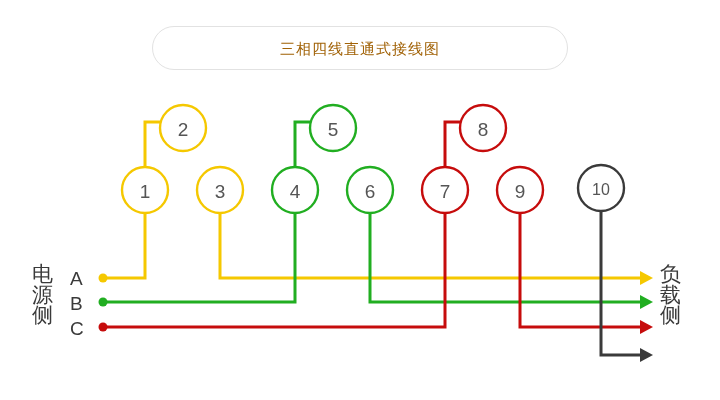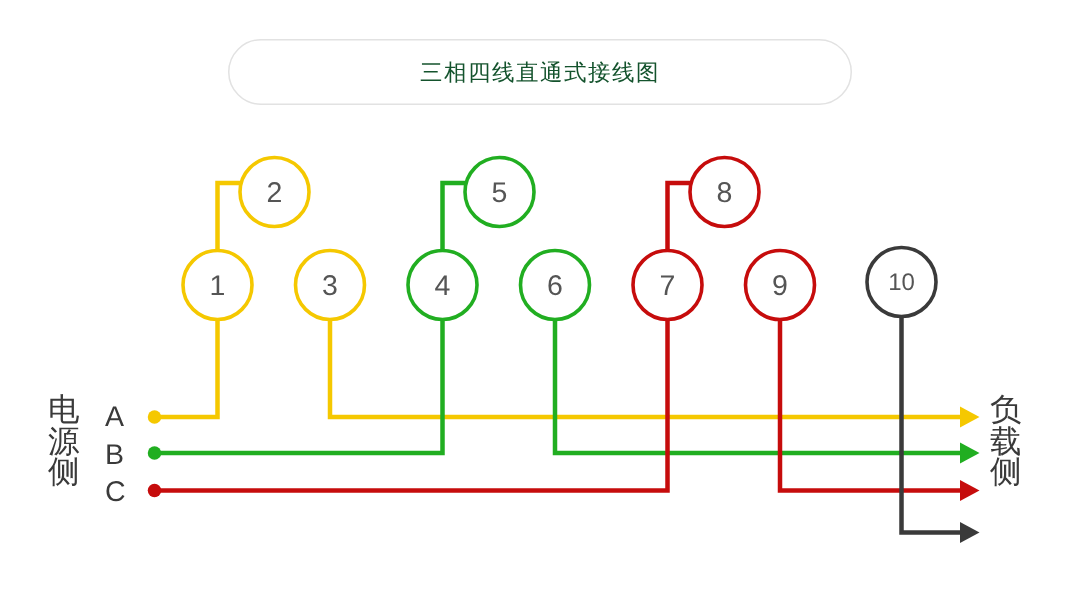--- a/index.html
+++ b/index.html
@@ -31,21 +31,21 @@
     box-sizing: border-box;
     border: 1px solid #e2e2e2;
     border-radius: 22px;
     background: #ffffff;
     display: flex;
     align-items: center;
     justify-content: center;
   }
   #title-text {
     font-size: 15px;
-    color: #14532d;
+    color: #a16207;
     letter-spacing: 1px;
     line-height: 1;
     white-space: nowrap;
   }
 
   
   #diagram {
     position: absolute;
     left: 0;
     top: 0;

